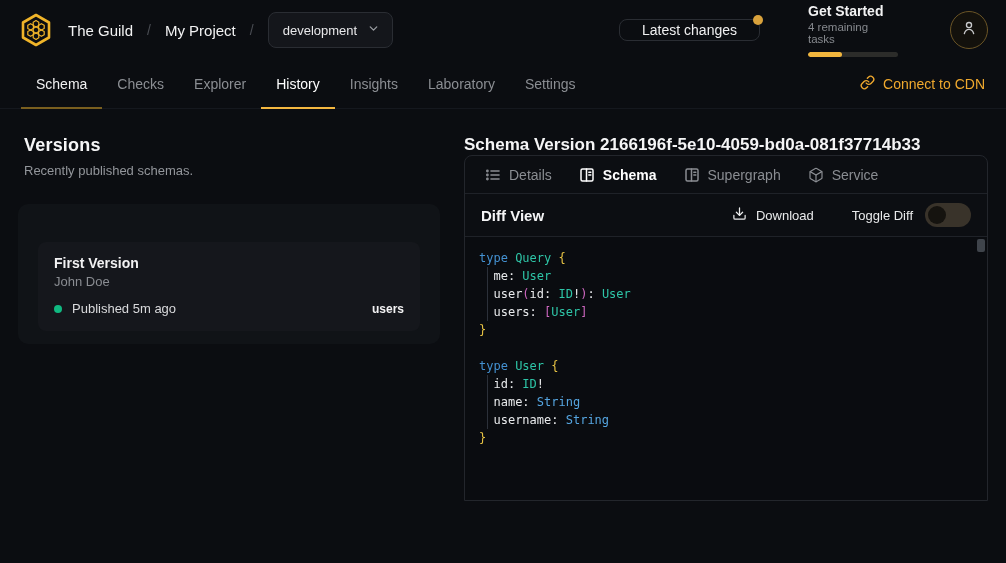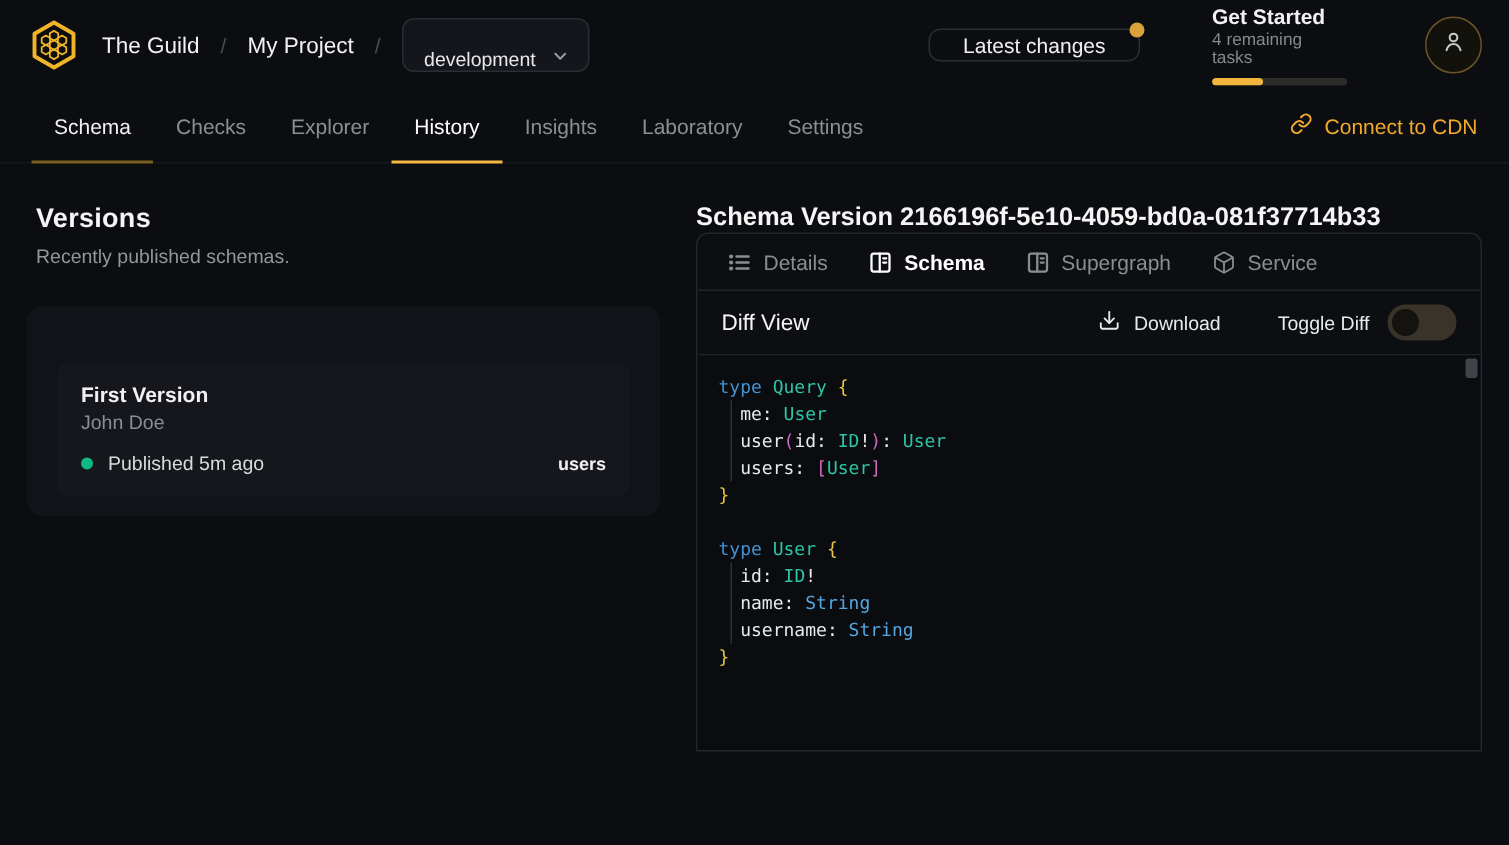--- a/index.html
+++ b/index.html
@@ -10,21 +10,21 @@
     color:#ededee;
     position:relative;
   }
   
   .header { height:60px; display:flex; align-items:center; padding:0 18px; }
   .logo { width:36px; height:36px; flex:0 0 auto; }
   .crumbs { display:flex; align-items:center; margin-left:14px; gap:14px; }
   .crumb { font-size:15px; font-weight:500; color:#f2f2f3; }
   .crumb-sep { color:#4a4d53; font-size:14px; }
   .env-select {
-    margin-left:14px; height:36px; padding:0 12px 0 14px; display:flex; align-items:flex-end; gap:10px;
+    margin-left:14px; height:36px; padding:0 12px 0 14px; display:flex; align-items:center; gap:10px;
     background:#14161b; border:1px solid #2a2d33; border-radius:8px; color:#e8e8ea; font-size:13px; cursor:pointer;
   }
   .header-right { margin-left:auto; display:flex; align-items:center; }
   .latest-btn {
     position:relative; height:22px; padding:0 22px; display:flex; align-items:center;
     background:transparent; border:1px solid #2a2d33; border-radius:8px; color:#f0f0f1; font-size:14px; cursor:pointer;
   }
   .latest-dot { position:absolute; top:-5px; right:-4px; width:10px; height:10px; border-radius:50%; background:#d9a23c; }
   .get-started { margin-left:48px; width:90px; }
   .gs-title { font-size:14px; font-weight:600; color:#f2f2f3; }
@@ -64,21 +64,21 @@
   .detail-title { font-size:17px; font-weight:700; color:#f5f5f6; }
   .panel {
     border:1px solid #23262c; border-radius:8px 8px 0 0; height:346px;
     display:flex; flex-direction:column; background:#0c0e12; overflow:hidden;
   }
   .panel-tabs { height:38px; display:flex; align-items:center; gap:27px; padding:0 20px; border-bottom:1px solid #1f2228; flex:0 0 auto; }
   .ptab { display:flex; align-items:center; gap:8px; font-size:14px; color:#8a8d92; cursor:pointer; }
   .ptab.active { color:#ffffff; font-weight:600; }
   .ptab svg { display:block; }
   .diff-row { height:43px; display:flex; align-items:center; padding:0 16px; border-bottom:1px solid #1f2228; flex:0 0 auto; }
-  .diff-title { font-size:15px; font-weight:400; color:#f5f5f6; }
+  .diff-title { font-size:15px; font-weight:700; color:#f5f5f6; }
   .diff-actions { margin-left:auto; display:flex; align-items:center; }
   .download-btn { display:flex; align-items:center; gap:9px; color:#e9eaeb; font-size:13px; cursor:pointer; }
   .toggle-label { margin-left:38px; font-size:13px; color:#e9eaeb; }
   .toggle { margin-left:12px; width:46px; height:24px; border-radius:12px; background:#39332a; position:relative; cursor:pointer; }
   .toggle-knob { position:absolute; left:3px; top:3px; width:18px; height:18px; border-radius:50%; background:#15130f; }
   
   .code-area { position:relative; flex:1; background:#0a0c10; padding:12px 14px; overflow:hidden; }
   .code-line { font-family:"DejaVu Sans Mono","Liberation Mono",monospace; font-size:12px; line-height:18px; white-space:pre; }
   .tk-kw { color:#4491d1; } 
   .tk-tn { color:#2ec5a7; } 

